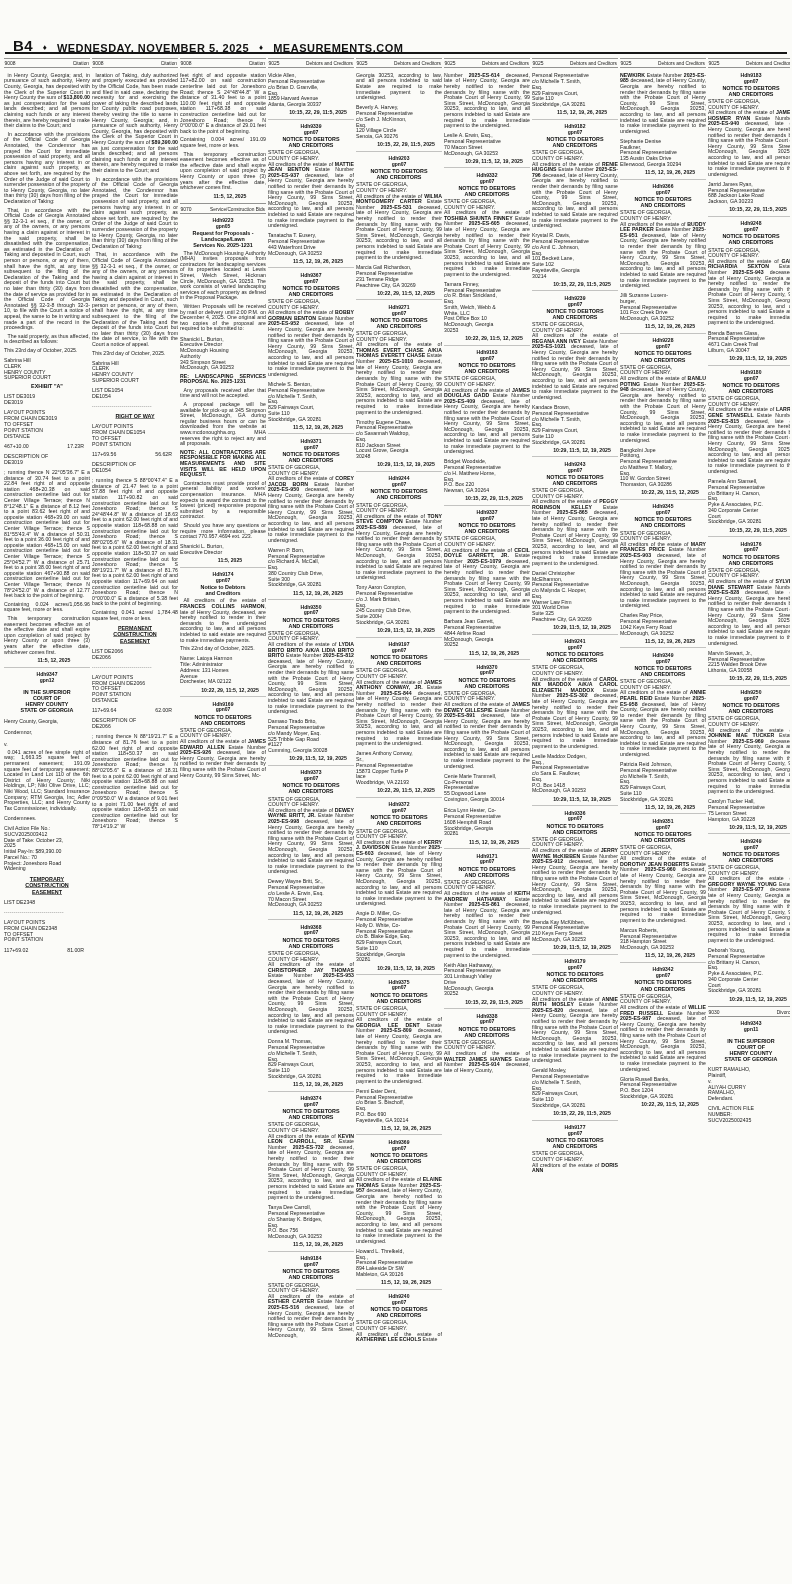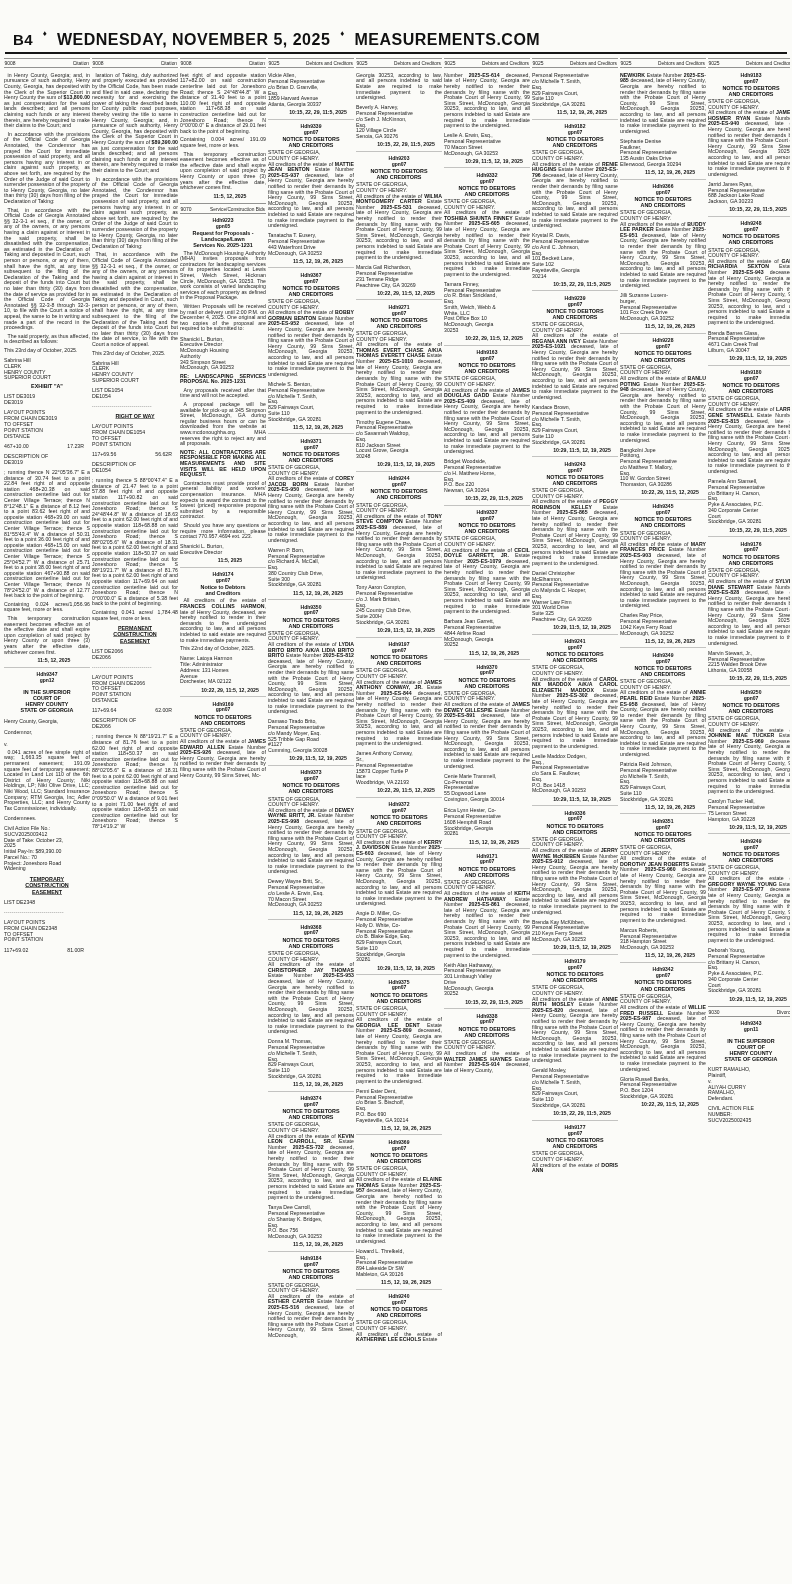--- a/index.html
+++ b/index.html
@@ -1,21 +1,21 @@
 <!DOCTYPE html>
 <html><head>
 <meta charset="utf-8">
 <style>
   html,body{margin:0;padding:0;background:#dedddA;}
   .page{position:relative;width:792px;height:1584px;background:#fbfbf8;overflow:hidden;
         font-family:"Liberation Sans",sans-serif;color:#222;}
-  .pghead{position:absolute;top:31px;left:13px;display:flex;align-items:flex-start;gap:10px;}
+  .pghead{position:absolute;top:37px;left:13px;display:flex;align-items:flex-end;gap:10px;}
   .pgnum{font-size:15px;font-weight:bold;color:#111;letter-spacing:.3px;}
   .dia{font-size:8px;position:relative;top:-2px;color:#111;}
-  .pgdate,.pgsite{font-size:16px;font-weight:bold;color:#111;letter-spacing:.5px;}
+  .pgdate,.pgsite{font-size:11px;font-weight:bold;color:#111;letter-spacing:.5px;}
   .pgrule{position:absolute;top:52px;left:5px;right:5px;height:2px;background:#151515;}
   .colwrap{position:absolute;top:58px;left:4px;width:786px;height:1526px;overflow:hidden;}
   .col{position:absolute;top:0;width:172px;transform:scale(0.5);transform-origin:0 0;}
   .chead{display:flex;justify-content:space-between;align-items:baseline;
          border-top:1.6px solid #2a2a2a;border-bottom:1.6px solid #2a2a2a;
          padding:4px 2px 3px 1px;margin:0 0 8px;}
   .chead .ccode{font-size:10px;color:#222;}
   .chead .clabel{font-size:9.6px;color:#222;}
   .bp{font-size:10.4px;line-height:11.2px;text-align:justify;letter-spacing:.08px;
       word-spacing:-.2px;margin:0 0 6px;}

